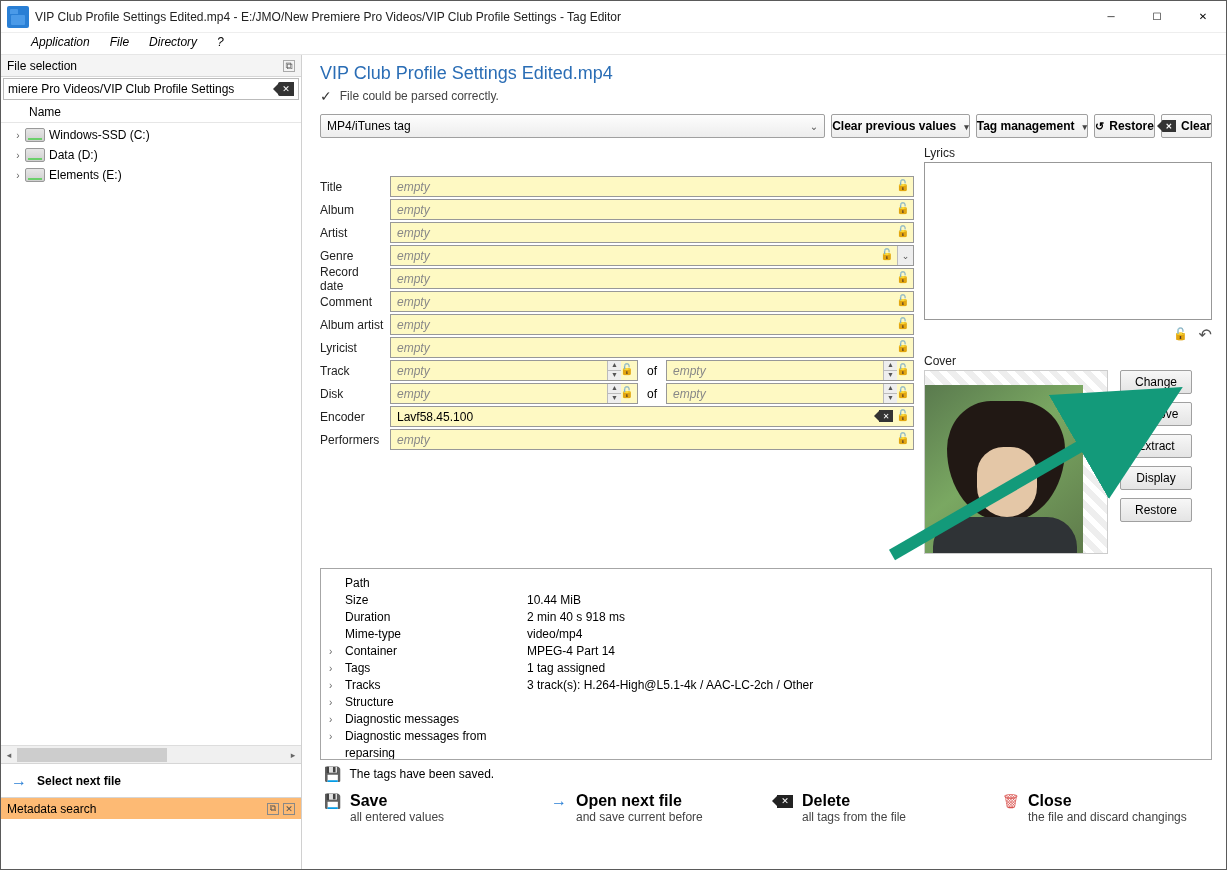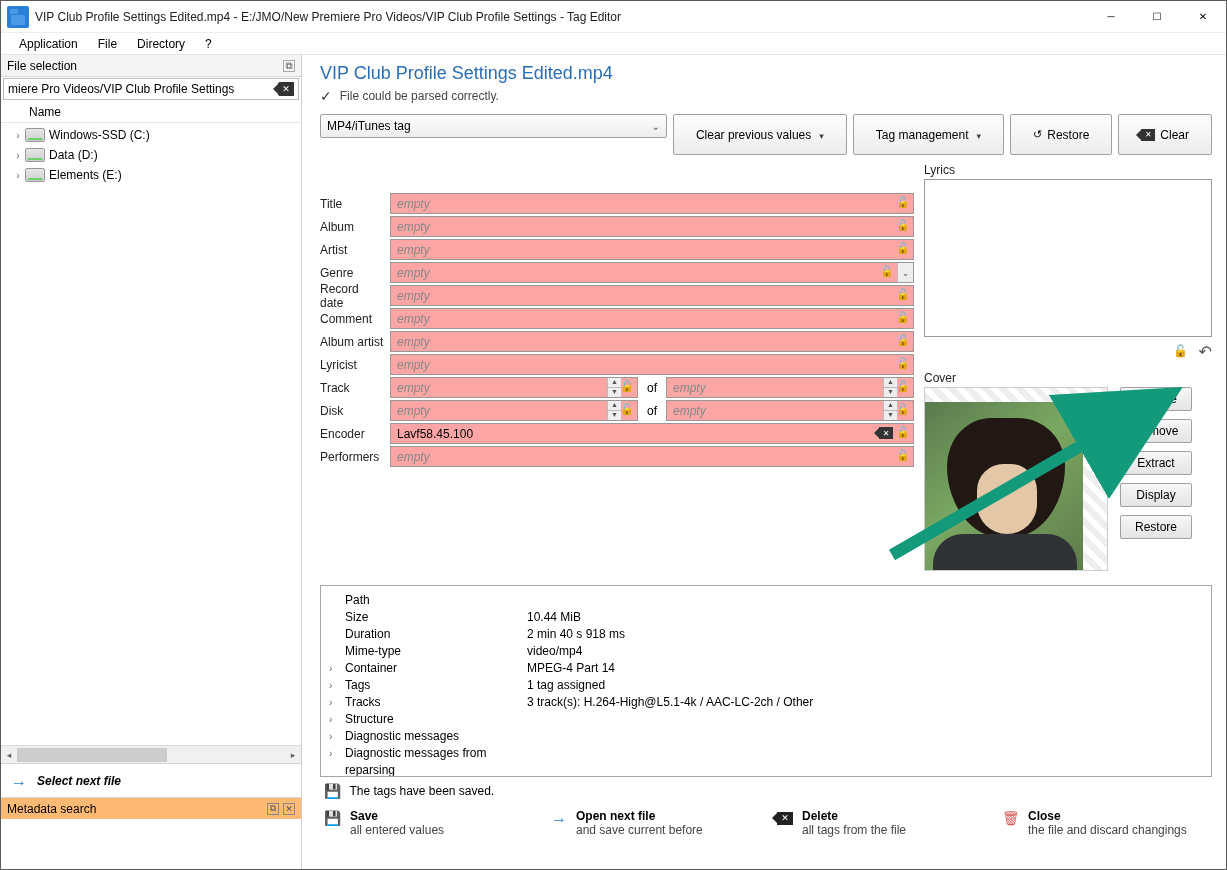--- a/index.html
+++ b/index.html
@@ -9,21 +9,21 @@
 
 .titlebar { height: 32px; background: #fff; display: flex; align-items: center; padding: 0 0 0 6px; border-bottom: 1px solid #eee; }
 .titlebar .app-icon { width: 22px; height: 22px; background: #297fd5; border-radius: 2px; position: relative; margin-right: 6px; }
 .titlebar .app-icon::before { content:""; position:absolute; left:4px; right:4px; bottom:3px; height:10px; background:#4a9ae8; border-radius:1px; }
 .titlebar .app-icon::after { content:""; position:absolute; left:3px; top:3px; width:8px; height:5px; background:#4a9ae8; border-radius:1px 1px 0 0; }
 .titlebar .title { font-size: 12px; color: #222; flex: 0 0 auto; }
 .titlebar .spacer { flex: 1; }
 .titlebar .winbtn { width: 46px; height: 32px; display:flex; align-items:center; justify-content:center; font-size:10px; font-family: "Segoe UI Symbol", sans-serif; }
 
 
-.menubar { height: 22px; display: flex; align-items: center; padding: 0 8px; border-bottom: 1px solid #e6e6e6; }
+.menubar { height: 22px; display: flex; align-items: flex-start; padding: 0 20px; border-bottom: 1px solid #e6e6e6; font-style: italic; }
 .menubar span { padding: 2px 10px; font-size: 12px; }
 
 
 .body { flex: 1; display: flex; min-height: 0; }
 
 
 .leftpanel { width: 301px; border-right: 1px solid #d0d0d0; display: flex; flex-direction: column; }
 .panel-header { height: 22px; background: #f4f4f4; border-bottom: 1px solid #d6d6d6; display:flex; align-items:center; padding: 0 6px; font-size: 12px; justify-content:space-between; }
 .panel-header .popout { font-size:10px; color:#555; border:1px solid #aaa; width:12px; height:12px; display:flex; align-items:center; justify-content:center; }
 .pathbar { height: 22px; border: 1px solid #bbb; margin: 1px 2px; display:flex; align-items:center; padding:0 4px; font-size:12px; position:relative; overflow:hidden; white-space:nowrap; justify-content:space-between; }
@@ -35,48 +35,48 @@
 .tree-row .expander { width:14px; text-align:center; color:#666; font-size:10px; }
 .tree-row .drv-icon { width:20px; height:14px; margin-right:4px; background: linear-gradient(#e6e6e6,#cfcfcf); border:1px solid #999; border-radius:2px; position:relative; }
 .tree-row .drv-icon::after { content:""; position:absolute; left:2px; right:2px; bottom:1px; height:2px; background:#6bcf6b; }
 .tree-scroll { height:18px; border-top:1px solid #ddd; position:relative; background:#f0f0f0; }
 .tree-scroll .thumb { position:absolute; left:16px; top:2px; width:150px; height:14px; background:#cdcdcd; }
 .tree-scroll .arrow { position:absolute; top:0; width:16px; height:100%; display:flex; align-items:center; justify-content:center; font-size:9px; color:#666; }
 .tree-scroll .arrow.l { left:0; } .tree-scroll .arrow.r { right:0; }
 
 .select-next { height: 34px; border-top:1px solid #d6d6d6; display:flex; align-items:center; padding:0 10px; gap:10px; }
 .select-next .arrow { color:#297fd5; font-size:16px; }
-.select-next .label { font-weight:600; font-size:12px;font-style:italic; }
+.select-next .label { font-weight:600; font-size:12px; }
 
 .metadata-header { height: 22px; background:#fdba74; border-top:1px solid #d6d6d6; display:flex; align-items:center; justify-content:space-between; padding:0 6px; }
 .metadata-header .icons { display:flex; gap:4px; }
 .metadata-header .sq { width:12px; height:12px; border:1px solid #888; display:flex; align-items:center; justify-content:center; font-size:9px; color:#555; }
 
 .leftpanel .metadata-body { flex:0 0 50px; }
 
 
 .rightpanel { flex:1; display:flex; flex-direction:column; padding: 8px 14px 4px 18px; min-width:0; overflow:hidden; }
 .file-title { color:#2a6db5; font-size:18px; margin-bottom: 4px; }
 .parse-row { display:flex; align-items:center; gap:8px; color:#444; font-size:12px; margin-bottom: 10px; }
 .parse-row .chk { font-size:14px; color:#333; }
 
 .toolbar-row { display:flex; gap:6px; margin-bottom:8px; }
 .combo { flex:1; height:24px; border:1px solid #a0a0a0; background:linear-gradient(#fdfdfd,#ededed); display:flex; align-items:center; padding:0 6px; justify-content:space-between; border-radius:2px; }
 .combo .chev { font-size:10px; color:#555; }
-.tbtn { height:41px; border:1px solid #a0a0a0; background:linear-gradient(#fdfdfd,#ededed); padding:0 22px; display:flex; align-items:center; gap:5px; border-radius:2px; font-size:12px; }
+.tbtn { height:24px; border:1px solid #a0a0a0; background:linear-gradient(#fdfdfd,#ededed); padding:0 0; display:flex; align-items:center; gap:5px; border-radius:2px; font-size:12px;font-weight:bold; }
 .tbtn .drop::after { content:"▾"; font-size:9px; margin-left:3px; color:#444; }
 .tbtn .restore { font-size:11px; }
 .tbtn .xtag { width:14px; height:12px; background:#333; color:#fff; font-size:8px; display:flex; align-items:center; justify-content:center; border-radius:1px 0 0 1px; position:relative; }
 .tbtn .xtag::before { content:""; position:absolute; left:-5px; top:0; border:6px solid transparent; border-right-color:#333; border-left:none; }
 
 .form-area { display:flex; gap:10px; }
 .fields { flex:1;margin-top:29px; }
 .field-row { display:flex; align-items:center; height:23px; gap:6px; }
 .field-row .lbl { width:64px; font-size:12px; color:#222; }
-.ipt { flex:1; height:21px; border:1px solid #989898; background:#fca5a5; display:flex; align-items:center; position:relative; }
+.ipt { flex:1; height:21px; border:1px solid #989898; background:#fef9c3; display:flex; align-items:center; position:relative; }
 .ipt input { border:none; width:100%; height:100%; padding:0 20px 0 6px; font-size:12px; outline:none; background:transparent; }
 .ipt input::placeholder { color:#888; font-style:italic; }
 .ipt .lock { position:absolute; right:3px; top:2px; font-size:11px; color:#666; }
 .ipt .xtag { position:absolute; right:20px; top:3px; width:14px; height:12px; background:#333; color:#fff; font-size:8px; display:flex; align-items:center; justify-content:center; }
 .ipt .xtag::before { content:""; position:absolute; left:-5px; top:0; border:6px solid transparent; border-right-color:#333; border-left:none; }
 .ipt.spin { padding-right:16px; }
 .ipt.spin .spinbtns { position:absolute; right:16px; top:0; bottom:0; width:14px; display:flex; flex-direction:column; }
 .ipt.spin .spinbtns span { flex:1; font-size:7px; text-align:center; color:#555; background:#eee; border-left:1px solid #bbb; }
 .ipt.spin .spinbtns span:first-child { border-bottom:1px solid #bbb; }
 .ipt.drop { padding-right:16px; }
@@ -111,21 +111,21 @@
 .info-row .exp { width:14px; color:#666; font-size:10px; }
 .info-row .k { width:184px; padding-left:2px; }
 .info-row .v { flex:1; }
 
 .status-row { display:flex; align-items:center; gap:8px; padding:6px 4px; font-size:12px; }
 .status-row .disk { font-size:14px; color:#444; }
 
 .actions-row { display:flex; padding:4px 4px 8px; gap:20px; }
 .action { display:flex; gap:8px; align-items:flex-start; flex:1; }
 .action .aicon { width:18px; height:18px; display:flex; align-items:center; justify-content:center; font-size:14px; }
-.action .atitle { font-weight:600; font-size:12px; }
+.action .atitle { font-weight:600; font-size:16px; }
 .action .asub { font-size:12px; color:#444; }
 .action.save .aicon { color:#444; }
 .action.open .aicon { color:#297fd5; font-size:16px; }
 .action.delete .aicon .xtag { width:16px; height:13px; background:#222; color:#fff; display:flex; align-items:center; justify-content:center; font-size:9px; position:relative; }
 .action.delete .aicon .xtag::before { content:""; position:absolute; left:-5px; top:0; border:6.5px solid transparent; border-right-color:#222; border-left:none; }
 .action.close .aicon { color:#d9534f; font-size:14px; }
 
 .rightpanel { position:relative; }
 </style>
 </head>

